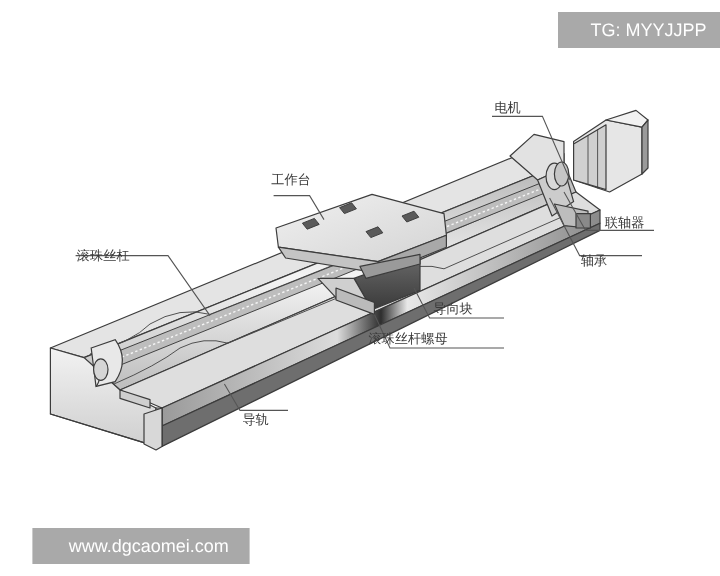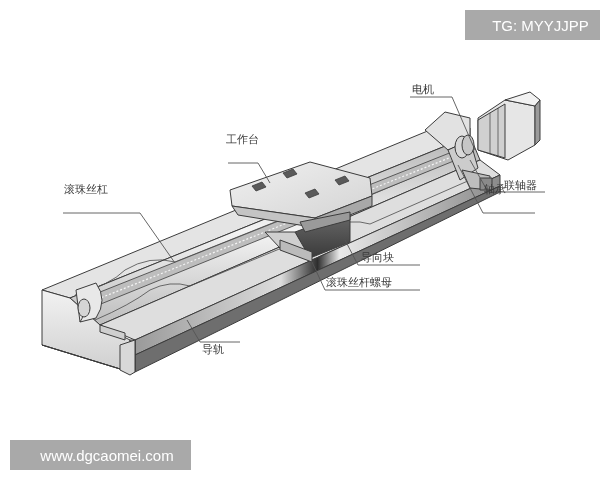--- a/index.html
+++ b/index.html
@@ -1,21 +1,21 @@
 <!DOCTYPE html>
 <html><head>
   <meta charset="utf-8">
   <style>
     html, body { margin: 0; padding: 0; background: #ffffff; }
     body { width: 600px; height: 480px; position: relative; overflow: hidden; font-family: "DejaVu Serif", serif; }
     #diagram { position: absolute; left: 0; top: 0; width: 600px; height: 480px; }
     .label { position: absolute; font-family: "DejaVu Serif", serif; font-size: 11px; color: #3a3a3a; white-space: nowrap; line-height: 1; }
     .watermark { position: absolute; background: #a9a9a9; color: #ffffff; font-family: "Liberation Sans", sans-serif; font-size: 15px; line-height: 1; display: flex; align-items: center; justify-content: center; padding-left: 13px; }
     .wm-top { left: 465px; top: 10px; width: 125px; height: 30px; }
-    .wm-bottom { left: 10px; top: 440px; width: 168px; height: 30px; }
+    .wm-bottom { left: 27px; top: 440px; width: 168px; height: 30px; }
   </style>
 </head>
 <body>
 
 <svg id="diagram" viewBox="0 0 600 480" xmlns="http://www.w3.org/2000/svg">
   <defs>
     <linearGradient id="gBase" x1="0" y1="0" x2="0" y2="1">
       <stop offset="0" stop-color="#f2f2f2"></stop>
       <stop offset="1" stop-color="#cfcfcf"></stop>
     </linearGradient>
@@ -121,22 +121,22 @@
     <path d="M63,213 L140,213 L175,263"></path>
     <path d="M545,192 L488,192 L470,160"></path>
     <path d="M535,213 L483,213 L458,165"></path>
     <path d="M420,265 L358,265 L345,240"></path>
     <path d="M420,290 L325,290 L312,262"></path>
     <path d="M240,342 L200,342 L187,320"></path>
   </g>
 </svg>
 
 <div class="label" style="left:412px; top:84px;">电机</div>
-<div class="label" style="left:226px; top:134px;">工作台</div>
-<div class="label" style="left:64px; top:184px;">滚珠丝杠</div>
+<div class="label" style="left:226px; top:144px;">工作台</div>
+<div class="label" style="left:64px; top:208px;">滚珠丝杠</div>
 <div class="label" style="left:504px; top:180px;">联轴器</div>
-<div class="label" style="left:484px; top:184px;">轴承</div>
+<div class="label" style="left:484px; top:212px;">轴承</div>
 <div class="label" style="left:361px; top:252px;">导向块</div>
-<div class="label" style="left:326px; top:277px;">滚珠丝杆螺母</div>
+<div class="label" style="left:307px; top:277px;">滚珠丝杆螺母</div>
 <div class="label" style="left:202px; top:344px;">导轨</div>
 
 <div class="watermark wm-top">TG: MYYJJPP</div>
 <div class="watermark wm-bottom">www.dgcaomei.com</div>
 
 </body></html>

